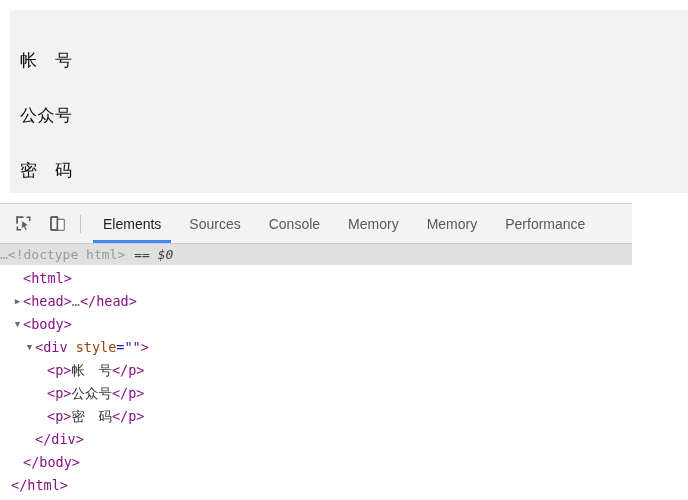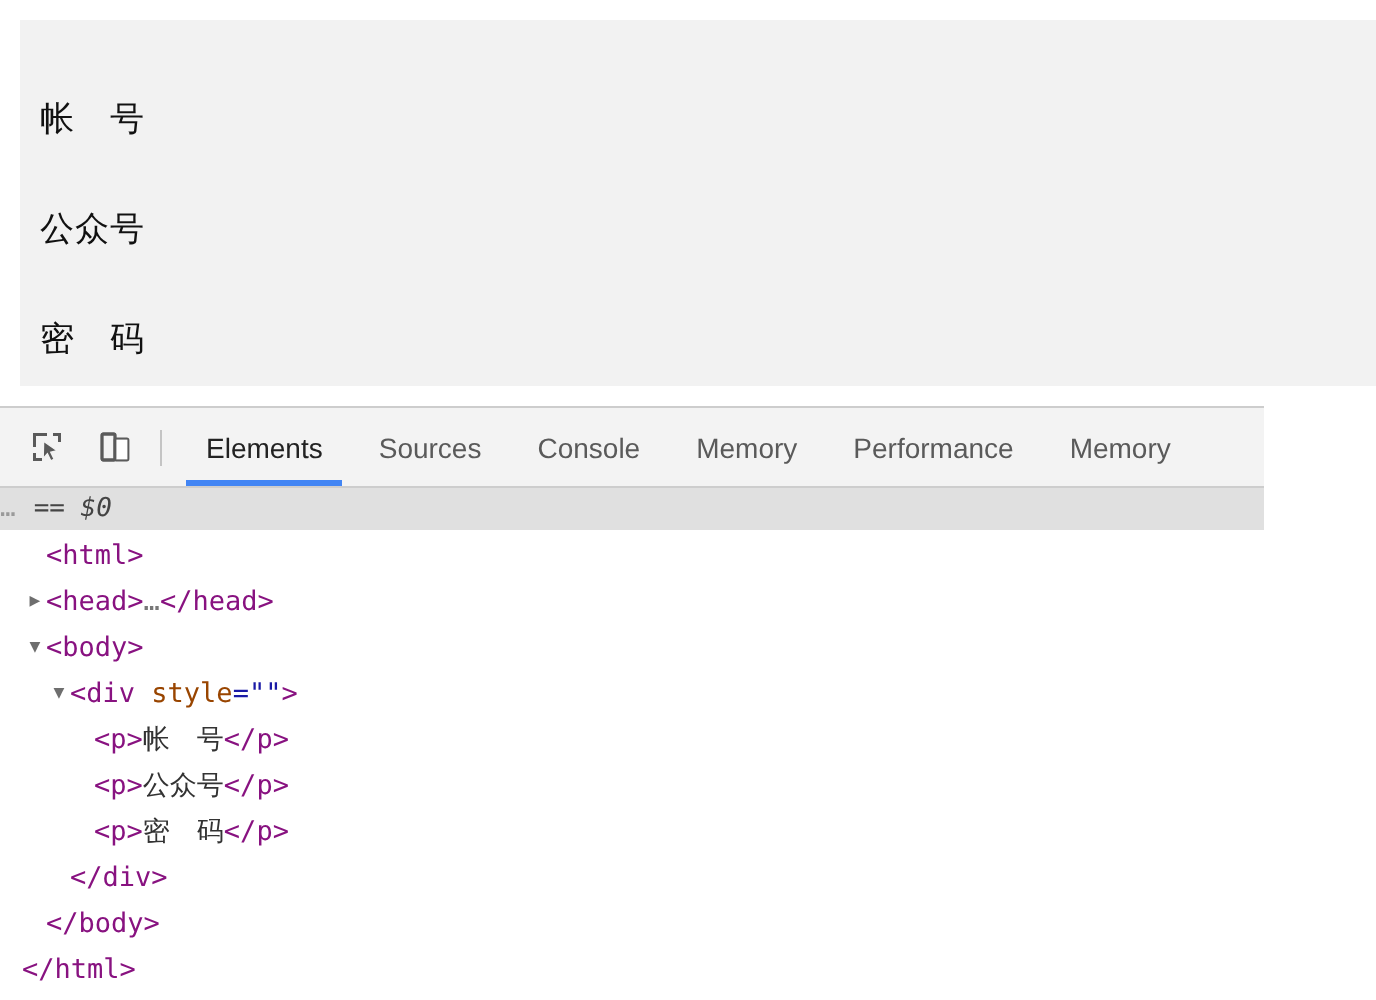--- a/index.html
+++ b/index.html
@@ -201,29 +201,30 @@
     <div class="tab">
       <span>Sources</span>
     </div>
     <div class="tab">
       <span>Console</span>
     </div>
     <div class="tab">
       <span>Memory</span>
     </div>
     <div class="tab">
+      <span>Memory</span>
+    </div>
+    <div class="tab">
       <span>Performance</span>
-    </div>
-    <div class="tab">
-      <span>Memory</span>
     </div>
   </div>
 
   <div id="doctype-line">
     <span id="doctype-ellipsis">…</span>
+    <span id="doctype-text">&lt;!doctype html&gt;</span>
     <span id="doctype-dollar">== $0</span>
   </div>
 
   <div id="dom-tree">
 
     <div class="dom-line ind-1">
       <span class="twisty"></span>
       <span class="punc">&lt;</span>
         <span class="tag">html</span>
         <span class="punc">&gt;</span>

